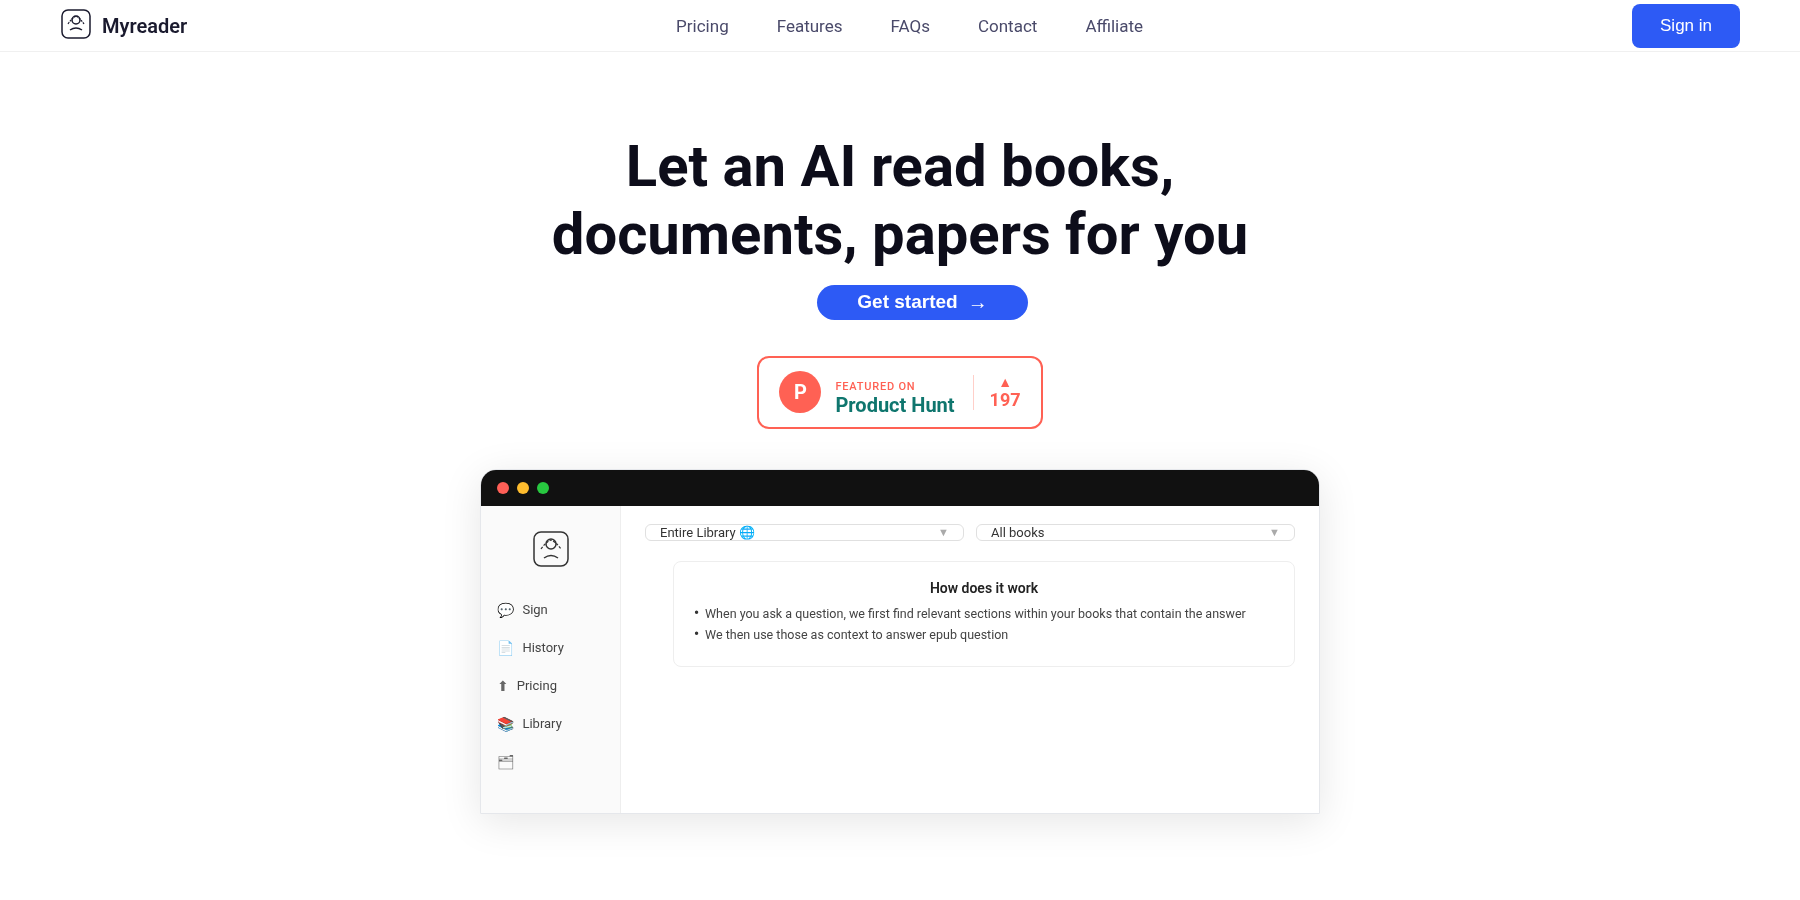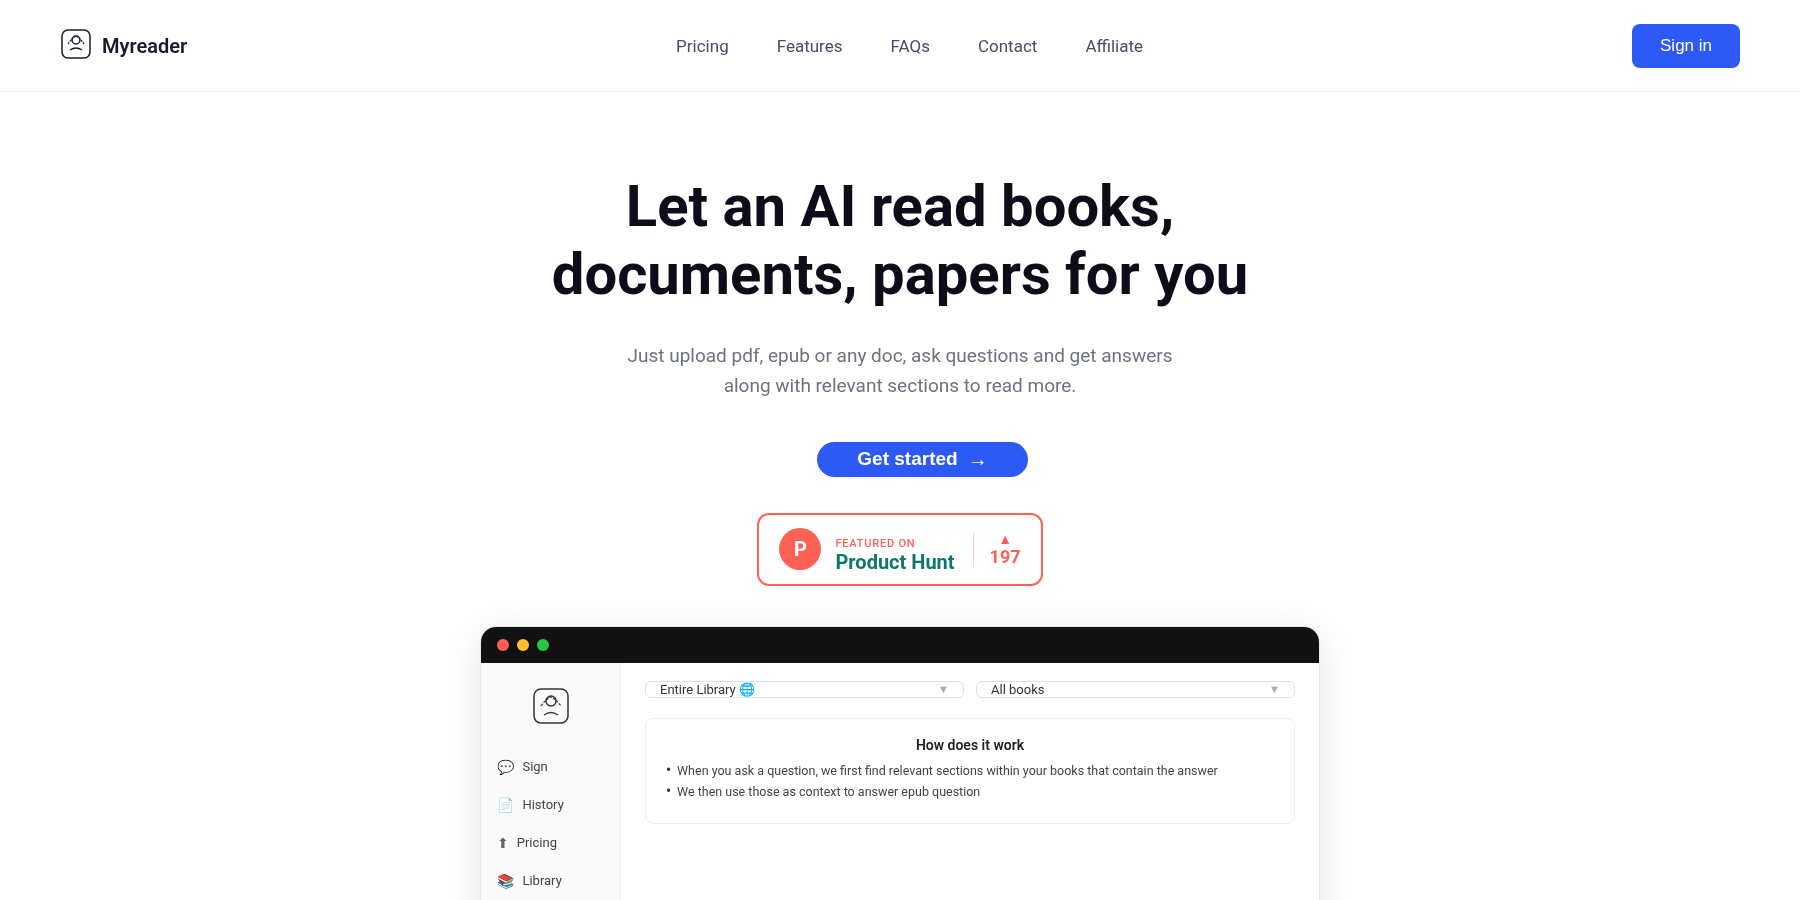--- a/index.html
+++ b/index.html
@@ -11,21 +11,21 @@
       min-height: 900px;
       overflow-x: hidden;
     }
 
     
     .navbar {
       display: flex;
       align-items: center;
       justify-content: space-between;
       padding: 12px 60px;
-      height: 92px;
+      height: 52px;
       border-bottom: 1px solid #f0f0f0;
       background: #fff;
       position: sticky;
       top: 0;
       z-index: 100;
     }
     .navbar-logo {
       display: flex;
       align-items: center;
       gap: 10px;
@@ -70,21 +70,21 @@
       align-items: center;
       padding: 80px 40px 0;
       text-align: center;
     }
     .hero-title {
       font-size: 58px;
       font-weight: 700;
       line-height: 1.18;
       color: #0d0d1a;
       max-width: 700px;
-      margin-bottom: 32px;
+      margin-bottom: 16px;
     }
     .hero-subtitle {
       font-size: 19px;
       color: #6b7280;
       max-width: 560px;
       line-height: 1.6;
       margin-bottom: 40px;
     }
     .get-started-btn {
       background: #2d5af5;
@@ -267,20 +267,21 @@
       align-items: center;
       justify-content: space-between;
       cursor: pointer;
     }
     .select-chevron { color: #aaa; font-size: 11px; }
 
     .app-content-box {
       border: 1px solid #eee;
       border-radius: 8px;
       padding: 18px 20px;
+      margin-left: 28px;
     }
     .app-content-title {
       font-size: 14px;
       font-weight: 600;
       color: #222;
       margin-bottom: 10px;
       text-align: center;
     }
     .app-content-bullet {
       font-size: 12.5px;
@@ -318,21 +319,20 @@
     <a>FAQs</a>
     <a>Contact</a>
     <a>Affiliate</a>
   </div>
 
   <button class="signin-btn">Sign in</button>
 </nav>
 
 <main class="hero">
   <h1 class="hero-title">Let an AI read books, documents, papers for you</h1>
-  <p class="hero-subtitle">Just upload pdf, epub or any doc, ask questions and get answers along with relevant sections to read more.</p>
 
   <button class="get-started-btn">
     <span>Get started</span>
     <span class="btn-arrow">→</span>
   </button>
 
   <div class="product-hunt-badge">
     <div class="ph-logo-circle">P</div>
     <div class="ph-text-block">
       <span class="ph-featured-label">FEATURED ON</span>

